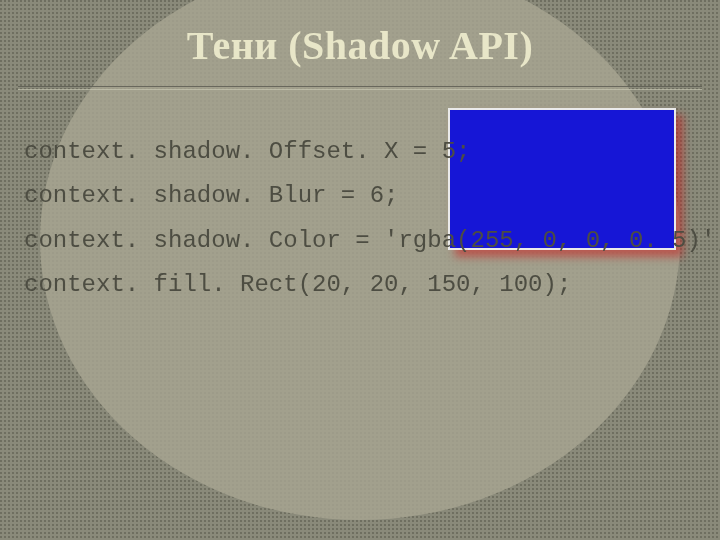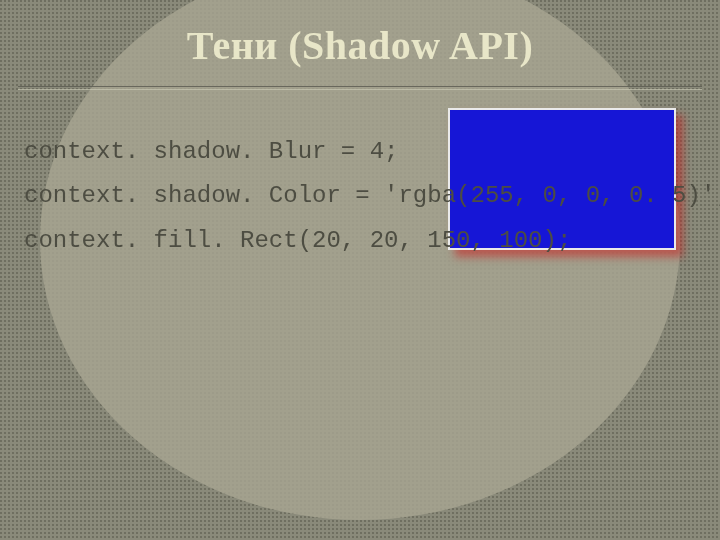--- a/index.html
+++ b/index.html
@@ -74,18 +74,19 @@
 
 <div class="content">
 
   <div class="title">Тени (Shadow API)</div>
 
   <div class="hr"></div>
 
   <div class="demo-box"></div>
 
   <div class="code-area">
-    <div>context. shadow. Blur = 4;</div>
+    <div>context. shadow. Offset. X = 5;</div>
+    <div>context. shadow. Blur = 6;</div>
     <div>context. shadow. Color = 'rgba(255, 0, 0, 0. 5)';</div>
     <div>context. fill. Rect(20, 20, 150, 100);</div>
   </div>
 
 </div>
 
 </body></html>

